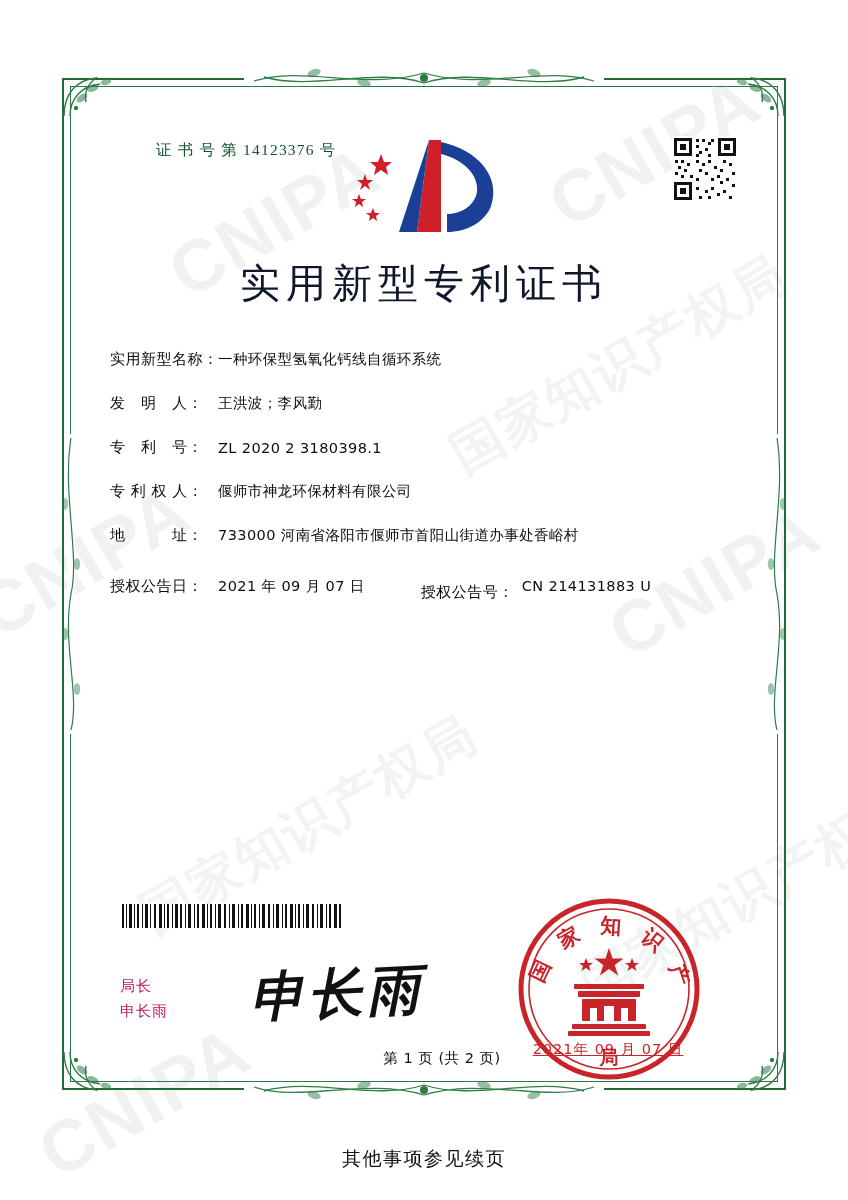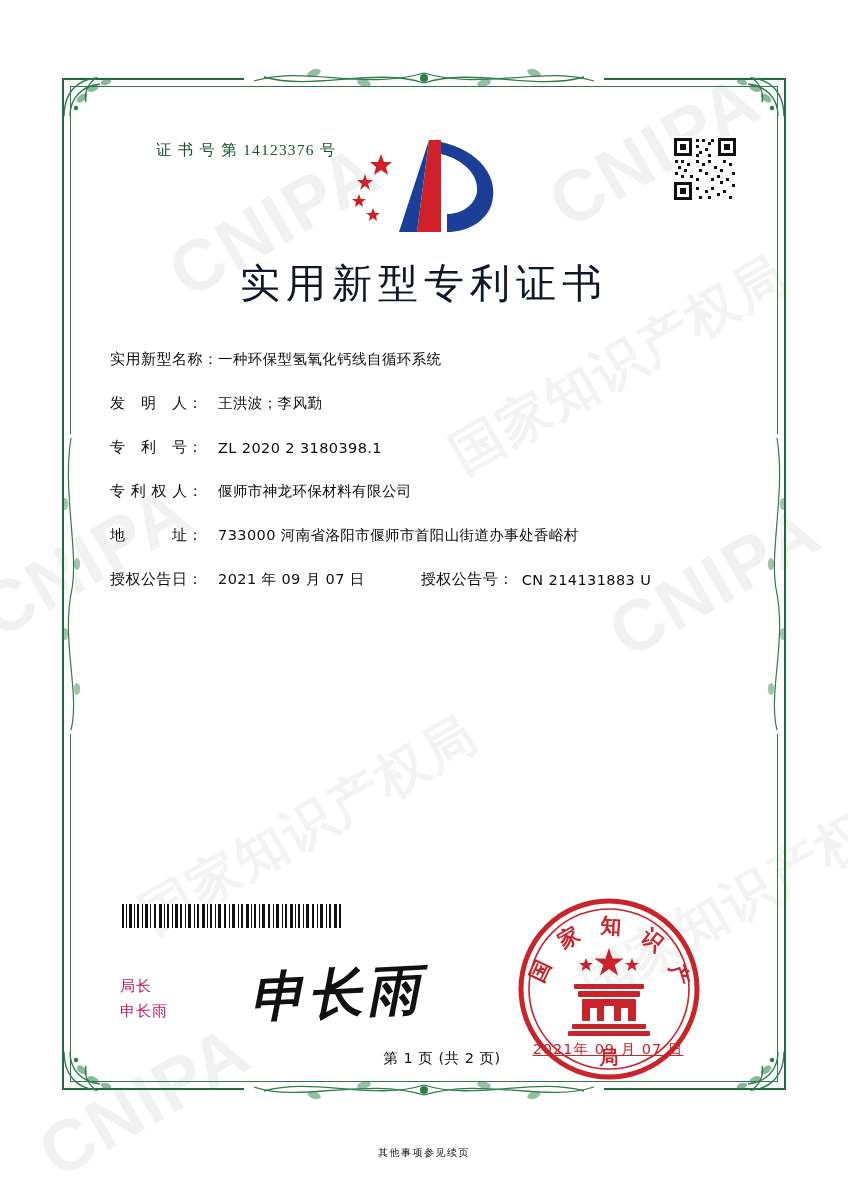--- a/index.html
+++ b/index.html
@@ -170,20 +170,21 @@
     justify-content: flex-start;
   }
   .dual-sep {
     display: inline-block;
     width: 56px;
   }
   .dual-label {
     font-family: Liberation Serif, serif;
     font-size: 15px;
     letter-spacing: 0.5px;
+    margin-top: 13px;
   }
 
   .paragraphs {
     position: absolute;
     left: 48px;
     right: 48px;
     top: 616px;
     font-family: "DejaVu Sans", sans-serif;
     font-size: 14.8px;
     line-height: 30px;
@@ -260,21 +261,21 @@
     margin-left: 36px;
   }
 
   .footer-note {
     position: absolute;
     left: 0;
     right: 0;
     top: 1146px;
     text-align: center;
     font-family: "DejaVu Sans", sans-serif;
-    font-size: 10px;
+    font-size: 19px;
     letter-spacing: 1.5px;
     color: #111;
     z-index: 3;
   }
 </style>
 </head>
 <body>
 
 <div class="watermark-layer">
   <div class="wm" style="left:160px; top:180px; font-size:72px; transform:rotate(-30deg);">CNIPA</div>

